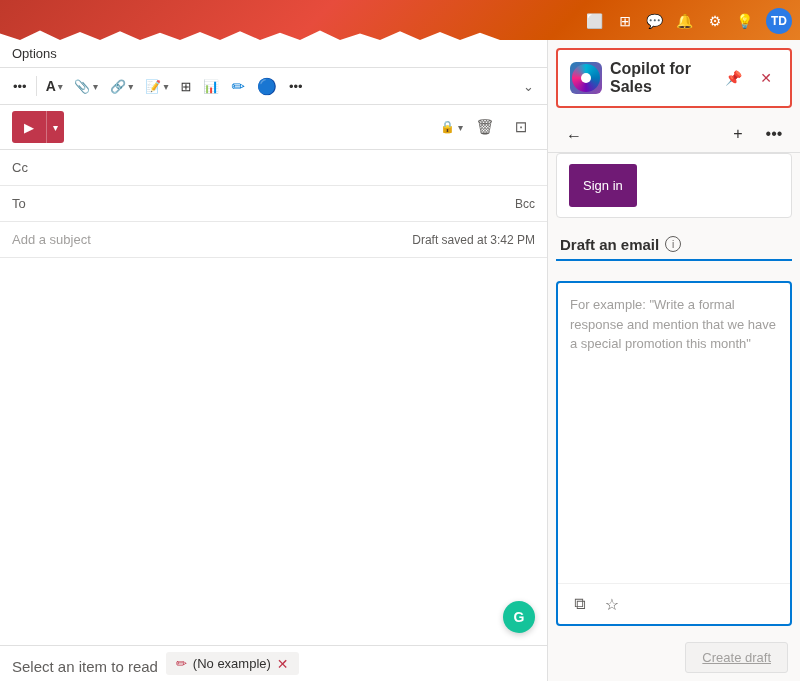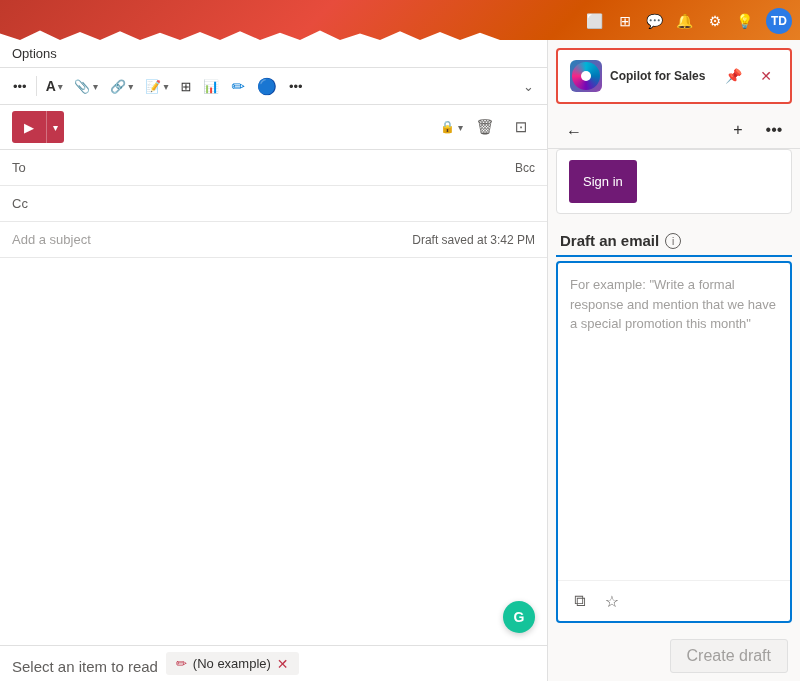--- a/index.html
+++ b/index.html
@@ -333,21 +333,21 @@
       align-items: center;
       justify-content: center;
     }
     .copilot-logo-center {
       width: 10px;
       height: 10px;
       background: white;
       border-radius: 50%;
     }
     .copilot-title {
-      font-size: 12px;
+      font-size: 16px;
       font-weight: 600;
       color: #323130;
       flex: 1;
     }
     .pin-icon, .close-copilot-btn {
       width: 24px;
       height: 24px;
       display: flex;
       align-items: center;
       justify-content: center;
@@ -420,25 +420,25 @@
 
     
     .draft-section {
       padding: 4px 8px 8px;
       flex: 1;
       display: flex;
       flex-direction: column;
     }
     .draft-title-row {
       display: flex;
-      align-items: flex-end;
+      align-items: flex-start;
       gap: 6px;
       padding: 6px 4px;
       border-bottom: 2px solid #0078d4;
-      margin-bottom: 4px;
+      margin-bottom: 20px;
     }
     .draft-title {
       font-size: 15px;
       font-weight: 600;
       color: #323130;
     }
     .info-icon {
       width: 16px;
       height: 16px;
       border-radius: 50%;
@@ -495,21 +495,22 @@
       justify-content: flex-end;
       background: #faf9f8;
     }
     .create-draft-btn {
       background: #f3f2f1;
       color: #a19f9d;
       border: 1px solid #e0e0e0;
       padding: 7px 16px;
       border-radius: 3px;
       cursor: pointer;
-      font-size: 16px;
+      font-size: 13px;
+      text-decoration: underline;
     }
   </style>
 </head>
 <body>
 
 <div class="top-banner">
   <div class="top-right-icons">
     <span class="top-icon">⬜</span>
     <span class="top-icon">⊞</span>
     <span class="top-icon">💬</span>
@@ -585,28 +586,28 @@
       </button>
       <div class="action-icon">
         <span>🗑</span>
       </div>
       <div class="action-icon">
         <span>⊡</span>
       </div>
     </div>
 
     <div class="recipient-row">
+      <span class="recipient-label">Cc</span>
+      <input class="recipient-input" type="text" style="">
+    </div>
+
+    <div class="recipient-row">
       <span class="recipient-label">To</span>
       <input class="recipient-input" type="text" style="">
       <a class="bcc-link">Bcc</a>
-    </div>
-
-    <div class="recipient-row">
-      <span class="recipient-label">Cc</span>
-      <input class="recipient-input" type="text" style="">
     </div>
 
     <div class="subject-row">
       <span class="subject-placeholder">Add a subject</span>
       <span class="draft-saved">Draft saved at 3:42 PM</span>
     </div>
 
     <div class="email-body">
       <div class="grammarly-icon">G</div>
     </div>

